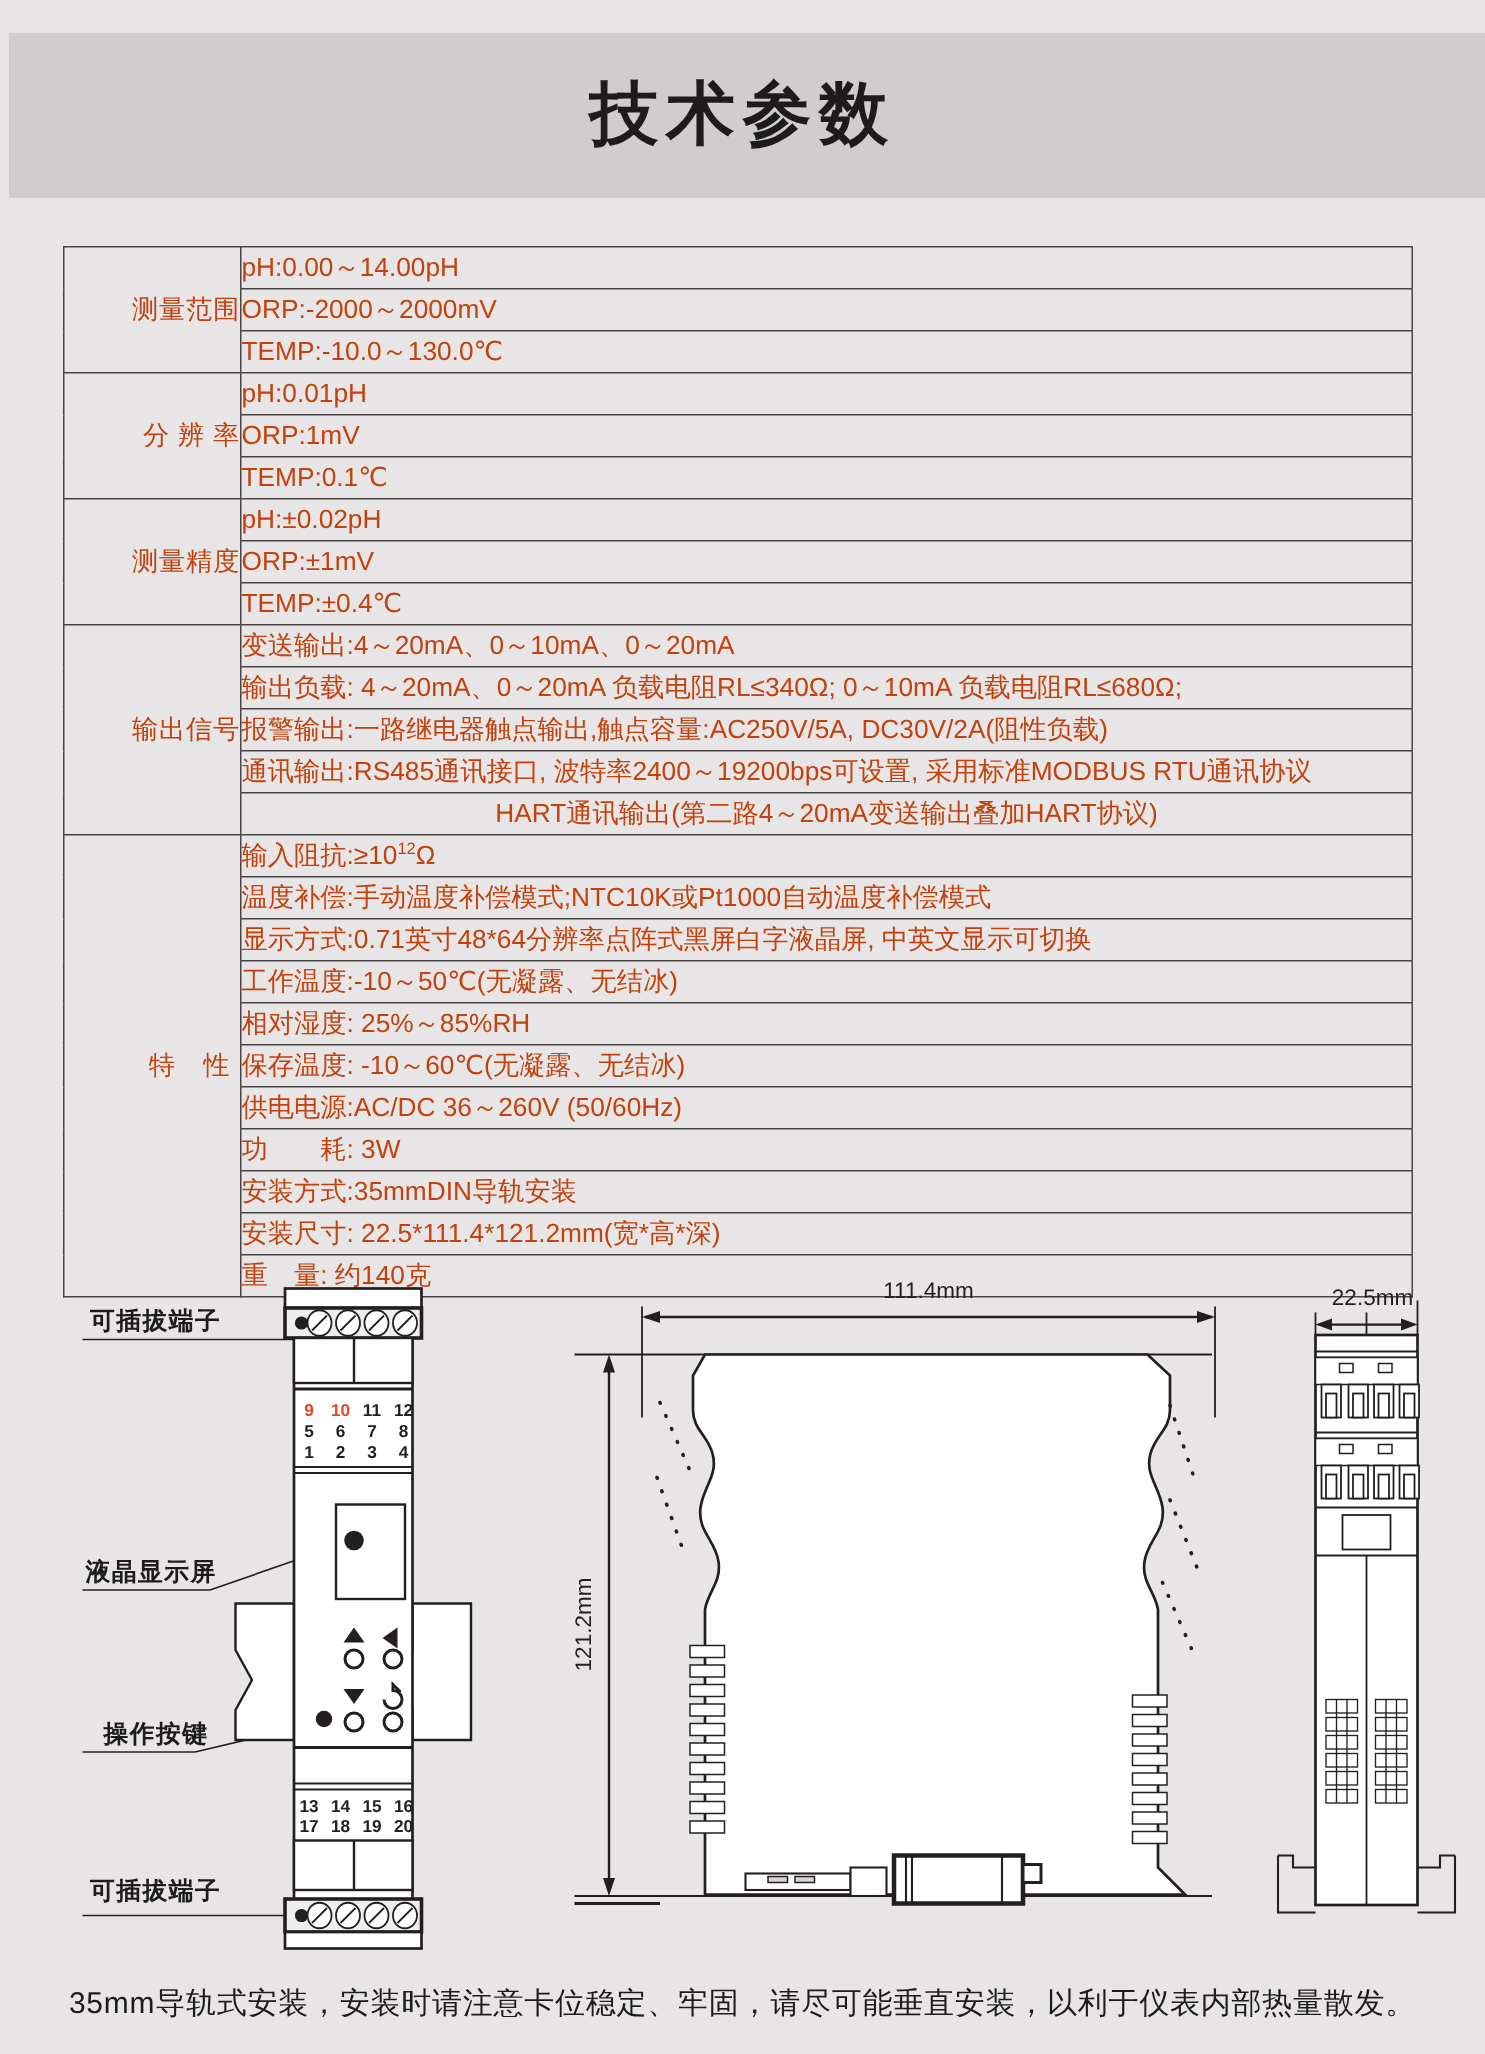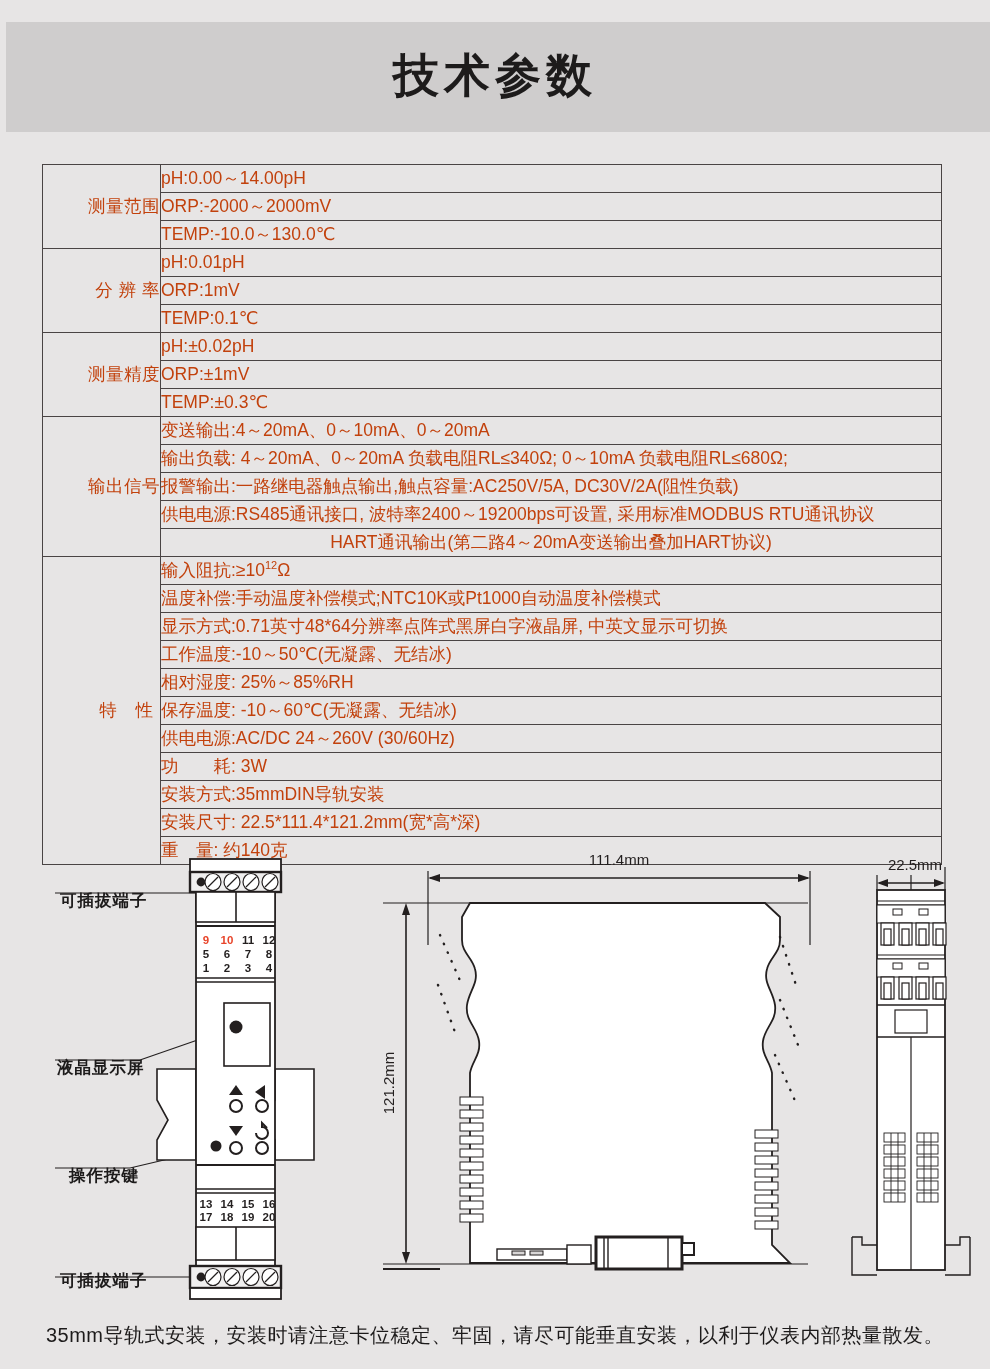--- a/index.html
+++ b/index.html
@@ -112,21 +112,20 @@
     width: 990px;
     height: 470px;
   }
   .callout-label {
     position: absolute;
     font-size: 16.5px;
     letter-spacing: 1px;
     font-weight: bold;
     color: #1d1b1b;
     white-space: nowrap;
-    margin-top: 20px;
   }
   svg.diag {
     position: absolute;
     left: 0;
     top: 0;
   }
 
   
   .footer-note {
     position: absolute;
@@ -174,35 +173,35 @@
       </tr>
 
       <tr>
         <td class="label" rowspan="3">测量精度</td>
         <td class="value">pH:±0.02pH</td>
       </tr>
       <tr>
         <td class="value">ORP:±1mV</td>
       </tr>
       <tr>
-        <td class="value">TEMP:±0.3℃</td>
+        <td class="value">TEMP:±0.4℃</td>
       </tr>
 
       <tr>
         <td class="label" rowspan="5">输出信号</td>
         <td class="value">变送输出:4～20mA、0～10mA、0～20mA</td>
       </tr>
       <tr>
         <td class="value">输出负载: 4～20mA、0～20mA 负载电阻RL≤340Ω; 0～10mA 负载电阻RL≤680Ω;</td>
       </tr>
       <tr>
         <td class="value">报警输出:一路继电器触点输出,触点容量:AC250V/5A, DC30V/2A(阻性负载)</td>
       </tr>
       <tr>
-        <td class="value">供电电源:RS485通讯接口, 波特率2400～19200bps可设置, 采用标准MODBUS RTU通讯协议</td>
+        <td class="value">通讯输出:RS485通讯接口, 波特率2400～19200bps可设置, 采用标准MODBUS RTU通讯协议</td>
       </tr>
       <tr>
         <td class="value center nb-top">HART通讯输出(第二路4～20mA变送输出叠加HART协议)</td>
       </tr>
 
       <tr>
         <td class="label" rowspan="11"><span class="lbl-spaced">特 性</span></td>
         <td class="value"><span>输入阻抗:≥10</span><span class="sup">12</span><span>Ω</span></td>
       </tr>
       <tr>
@@ -214,21 +213,21 @@
       <tr>
         <td class="value">工作温度:-10～50℃(无凝露、无结冰)</td>
       </tr>
       <tr>
         <td class="value">相对湿度: 25%～85%RH</td>
       </tr>
       <tr>
         <td class="value">保存温度: -10～60℃(无凝露、无结冰)</td>
       </tr>
       <tr>
-        <td class="value">供电电源:AC/DC 24～260V (30/60Hz)</td>
+        <td class="value">供电电源:AC/DC 36～260V (50/60Hz)</td>
       </tr>
       <tr>
         <td class="value">功　　耗: 3W</td>
       </tr>
       <tr>
         <td class="value">安装方式:35mmDIN导轨安装</td>
       </tr>
       <tr>
         <td class="value">安装尺寸: 22.5*111.4*121.2mm(宽*高*深)</td>
       </tr>

